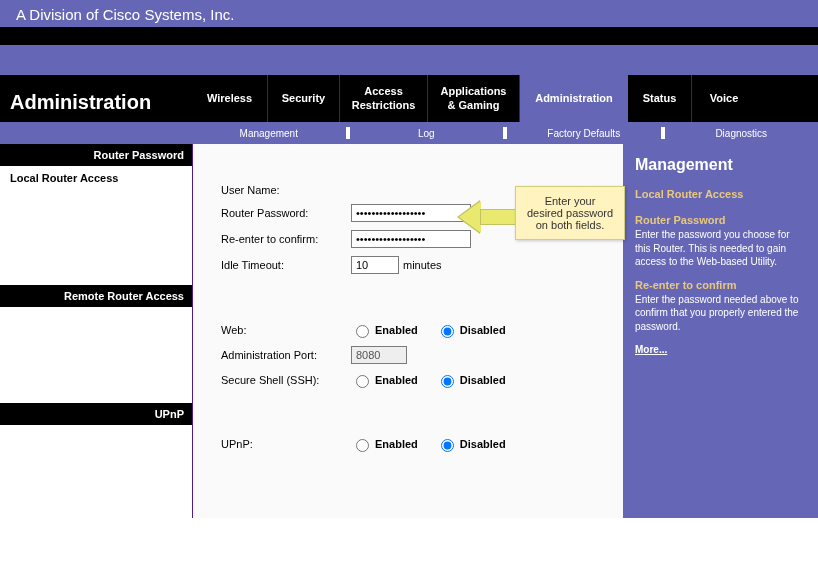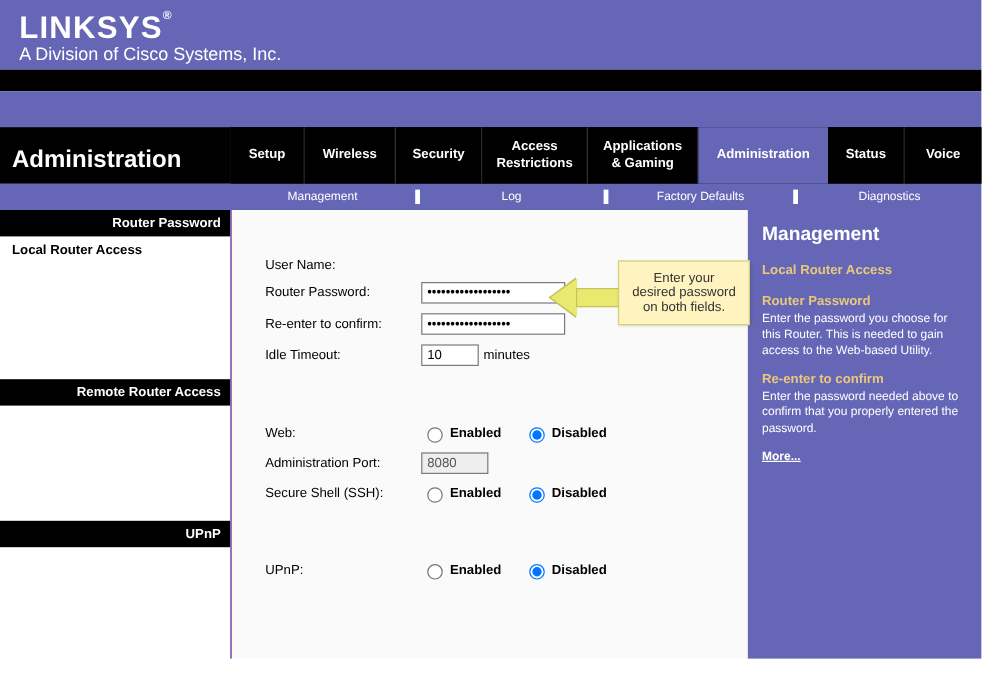--- a/index.html
+++ b/index.html
@@ -189,32 +189,28 @@
     width:0;height:0;
     border-top:17px solid transparent;
     border-bottom:17px solid transparent;
     border-right:23px solid #c2c260;
   }
 </style>
 </head>
 <body>
 
 <div class="header">
-  <div class="logo">
-    <span>LINKSYS</span><sup>®</sup>
-  </div>
   <div class="subtitle">A Division of Cisco Systems, Inc.</div>
 </div>
 <div class="black-strip"></div>
 <div style="height:30px;background:#6666b6"></div>
 
 <div class="nav-row">
   <div class="page-title">Administration</div>
   <div class="nav-tabs">
-    <div class="nav-tab" style="width:62px">Setup</div>
     <div class="nav-tab" style="width:76px">Wireless</div>
     <div class="nav-tab" style="width:72px">Security</div>
     <div class="nav-tab" style="width:88px">Access
 Restrictions</div>
     <div class="nav-tab" style="width:92px">Applications
 &amp; Gaming</div>
     <div class="nav-tab active" style="width:108px">Administration</div>
     <div class="nav-tab" style="width:64px">Status</div>
     <div class="nav-tab" style="width:64px;border-right:none">Voice</div>
   </div>

